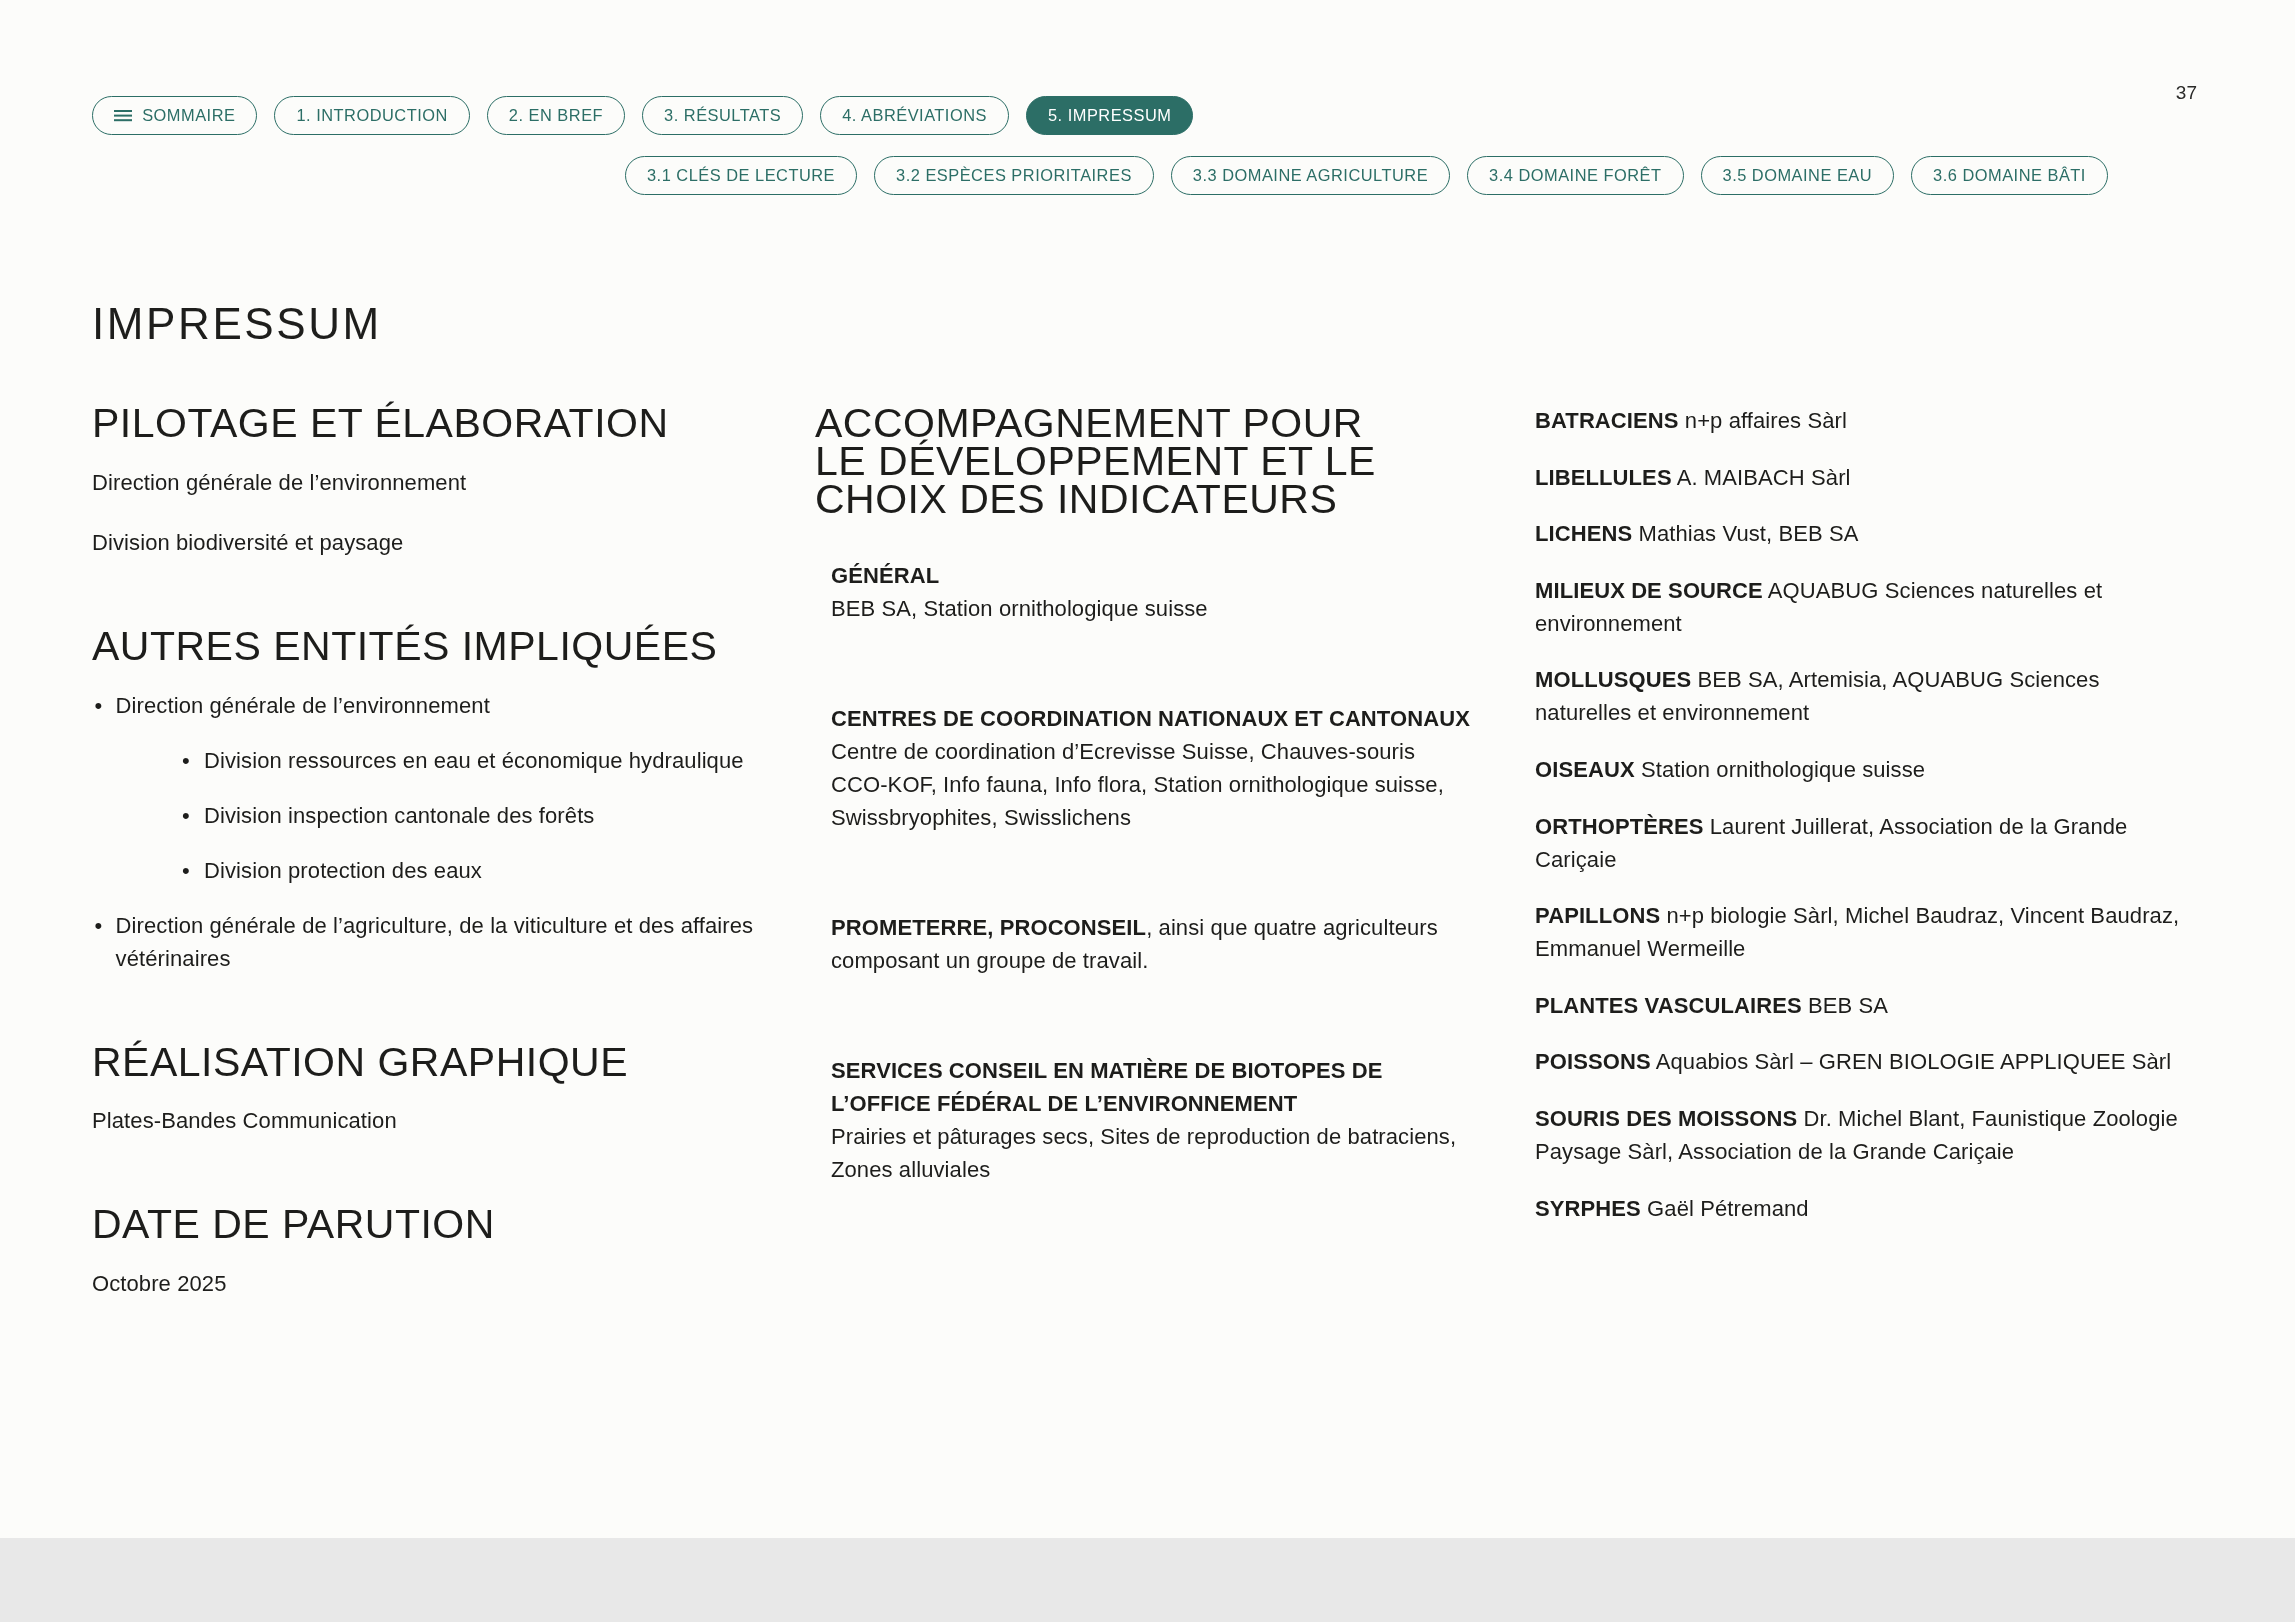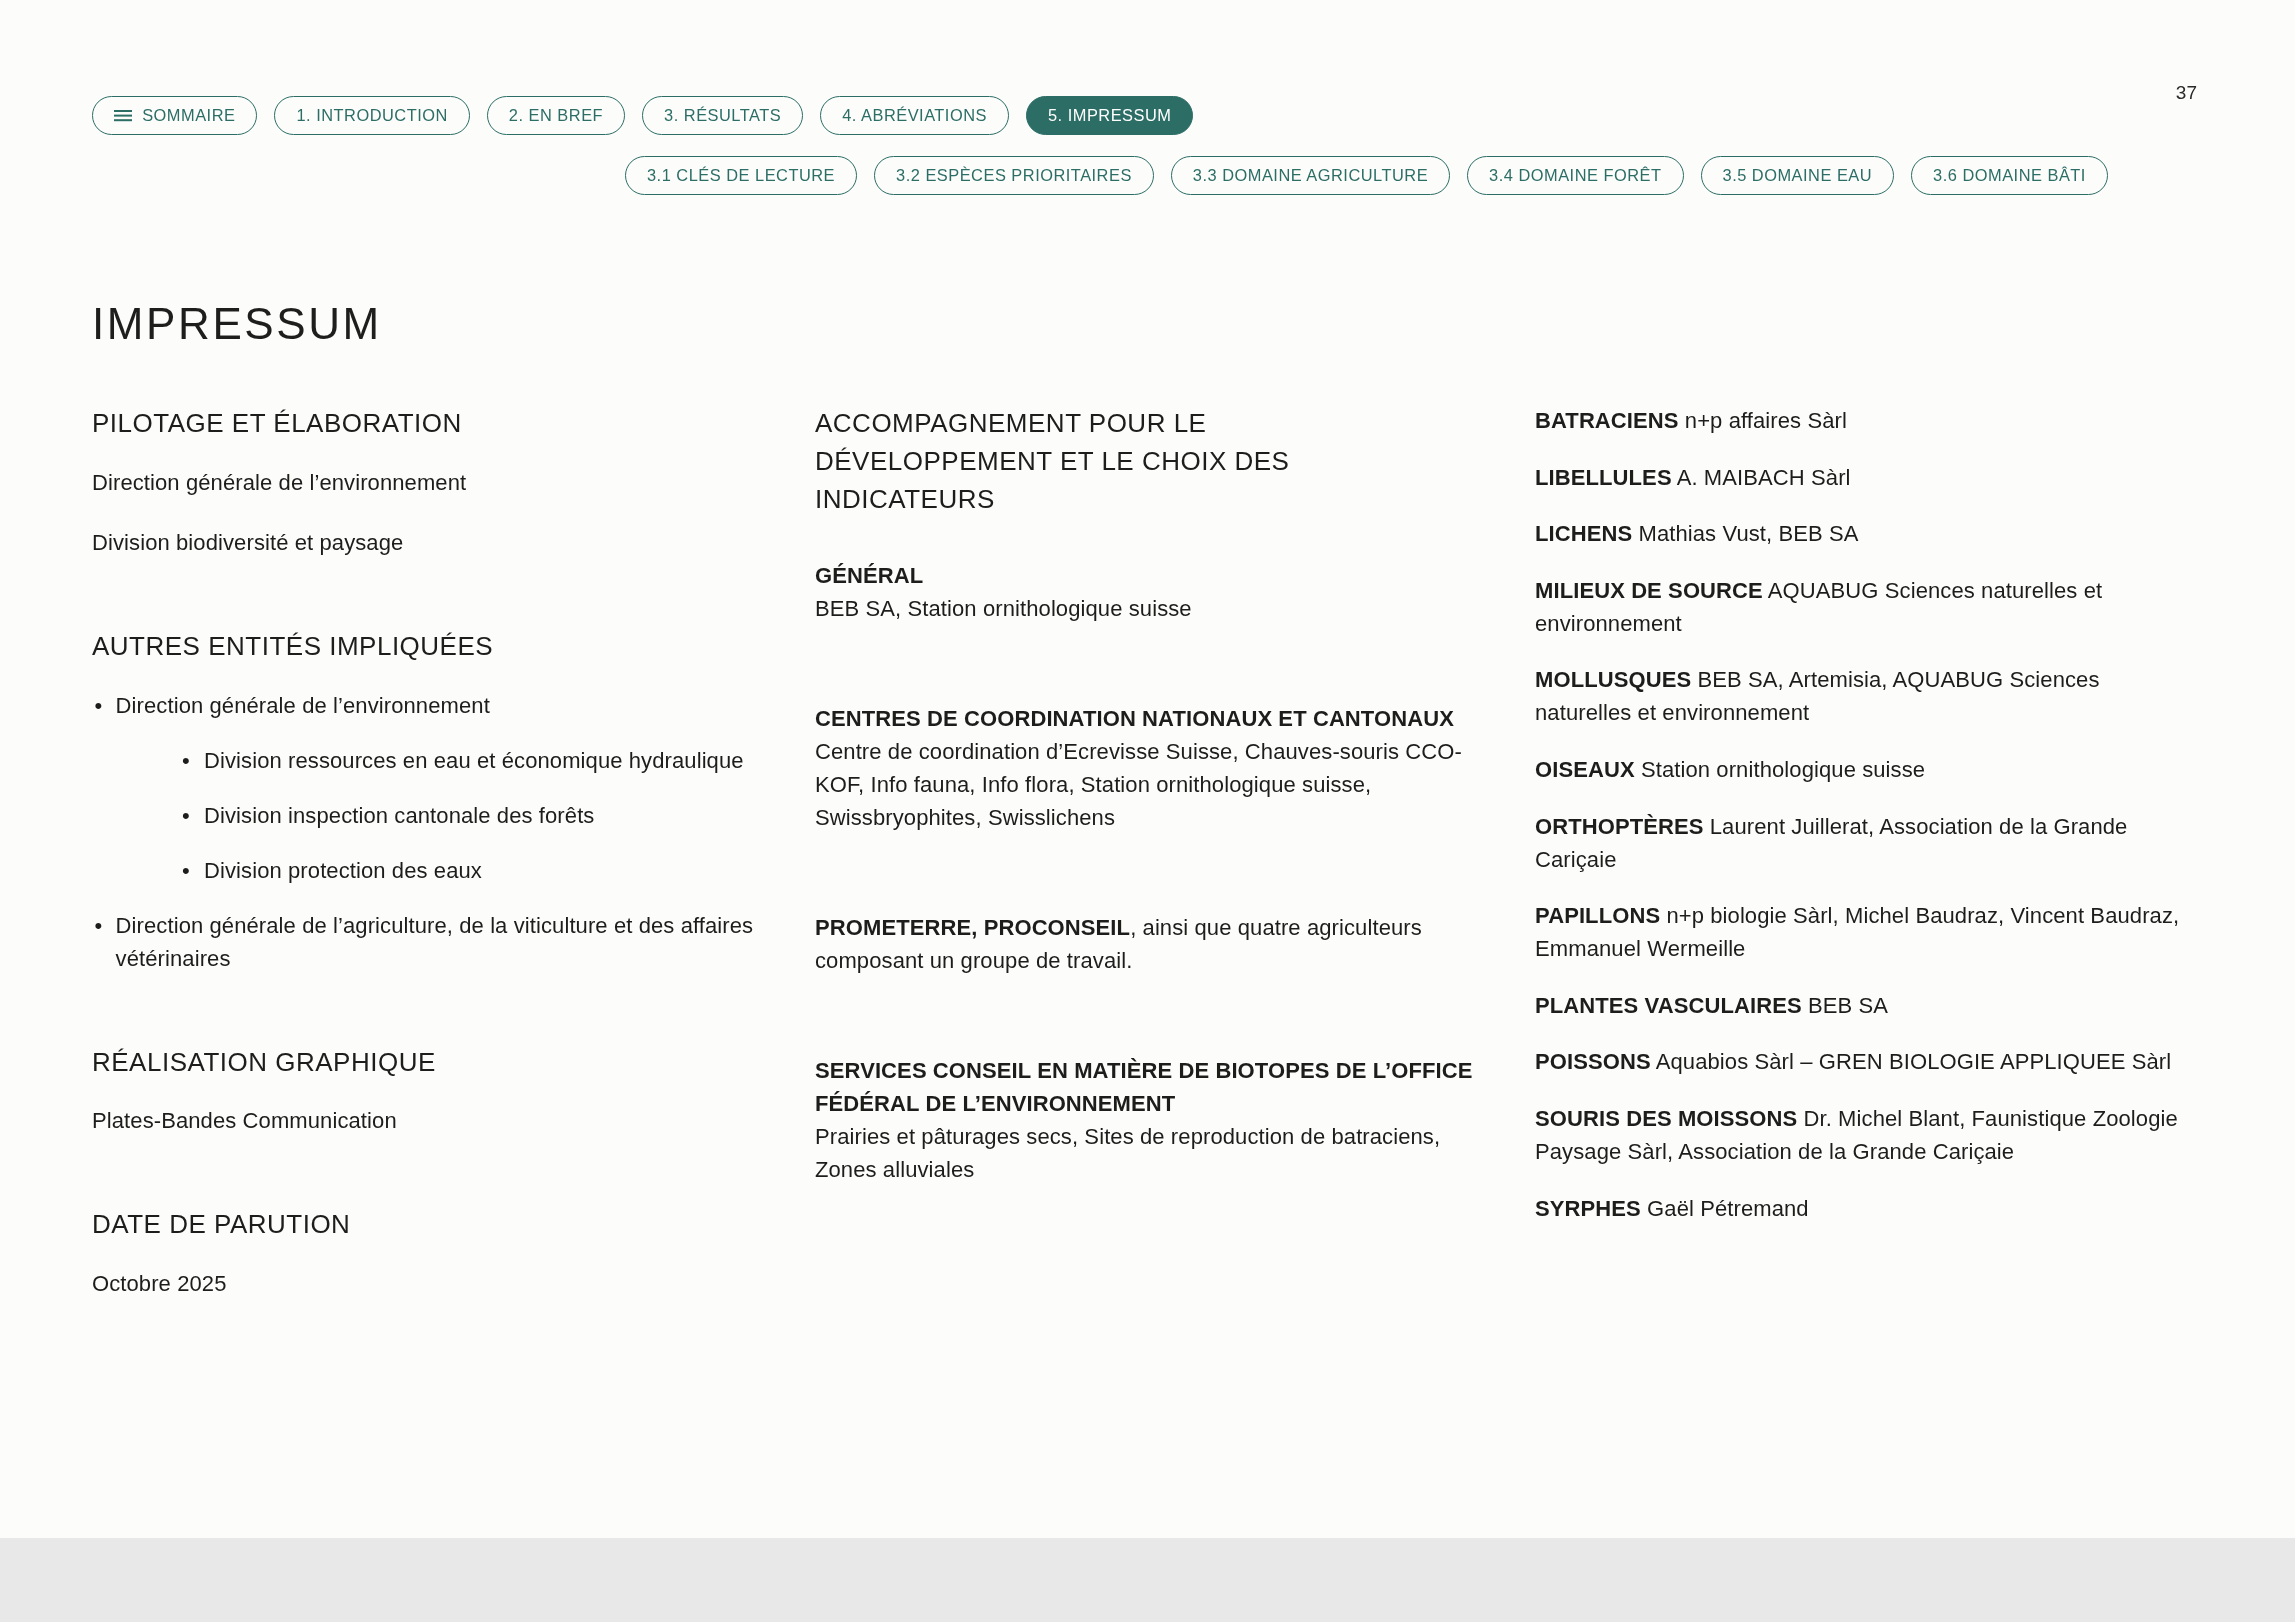--- a/index.html
+++ b/index.html
@@ -34,36 +34,36 @@
   .page-title{
     position:absolute;top:270px;left:92px;
     font-size:44px;font-weight:500;letter-spacing:2.6px;color:#1e1e1c;
   }
   
   .columns{
     position:absolute;top:404px;left:92px;
     display:grid;grid-template-columns:664px 661px 654px;column-gap:59px;
   }
   .h2{
-    font-size:26px;line-height:38px;font-weight:500;letter-spacing:0.5px;
+    font-size:41px;line-height:38px;font-weight:500;letter-spacing:0.5px;
     margin:0 0 23.6px 0;color:#1d1d1b;
   }
   .body-text{font-size:22px;line-height:33px;letter-spacing:0.1px;}
   .col p{margin:0;}
   
   .col1 .para{margin:0 0 27.5px 0;}
   .spacer-section{margin-top:68px;}
   ul.bullets{list-style:none;margin:0;padding:0;}
   ul.bullets li{position:relative;padding-left:23.6px;margin-bottom:22px;max-width:654px;}
   ul.bullets li::before{content:"\2022";position:absolute;left:2.6px;top:0;}
   ul.bullets li.nested{margin-left:86px;max-width:589px;padding-left:26px;}
   ul.bullets li.nested::before{left:3.9px;}
   
   .col2 .h2{max-width:563px;margin-bottom:41px;}
-  .block{margin-bottom:77px;}
+  .block{margin-bottom:77px;margin-left:16px;}
   .block:last-child{margin-bottom:0;}
   .block .label{font-weight:700;}
   .block p{margin:0;}
   b{font-weight:700;}
   
   .col3 .entry{margin:0 0 23.6px 0;}
   .col3 .term{font-weight:700;}
   
   .footer-version{
     position:absolute;top:1563px;right:98px;

